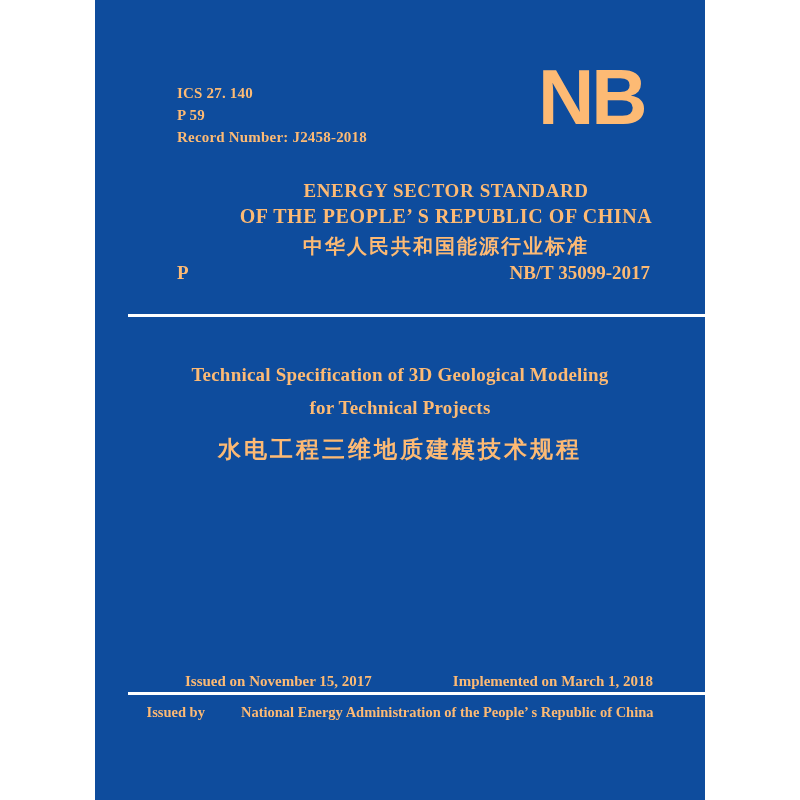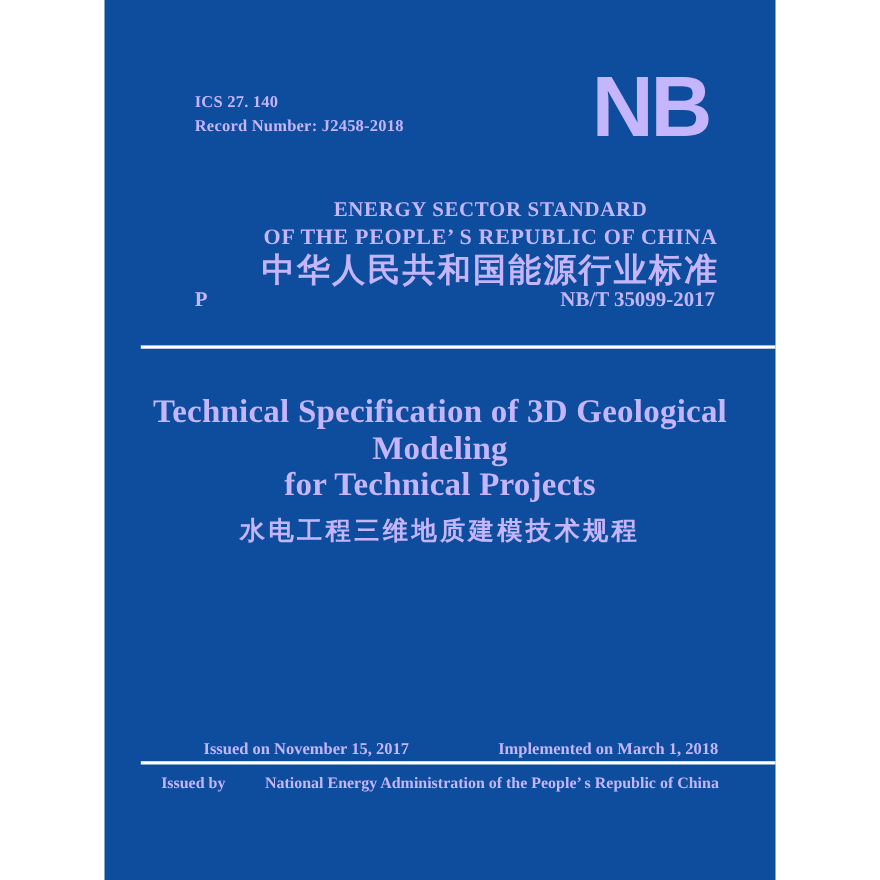--- a/index.html
+++ b/index.html
@@ -17,21 +17,21 @@
     height: 800px;
     background: #ffffff;
   }
   .cover {
     position: absolute;
     left: 95px;
     top: 0;
     width: 610px;
     height: 800px;
     background: #0E4C9D;
-    color: #c4b5fd;
+    color: #fdba74;
   }
   
   .meta {
     position: absolute;
     left: 82px;
     top: 82px;
     font-size: 15px;
     font-weight: bold;
     line-height: 22px;
     letter-spacing: 0.2px;
@@ -63,21 +63,21 @@
     font-size: 19px;
     line-height: 25px;
     letter-spacing: 0.6px;
   }
   .std-header .h-en2 {
     font-size: 20px;
     line-height: 27px;
     letter-spacing: 0.6px;
   }
   .std-header .h-cn {
-    font-size: 30px;
+    font-size: 20px;
     line-height: 32px;
     letter-spacing: 2px;
     font-family: "Liberation Serif", serif;
   }
   
   .code-row {
     position: absolute;
     left: 0;
     top: 262px;
     width: 610px;
@@ -102,21 +102,21 @@
   
   .title-block {
     position: absolute;
     left: 0;
     top: 358px;
     width: 610px;
     text-align: center;
     font-weight: bold;
   }
   .title-block .t-en {
-    font-size: 30px;
+    font-size: 19px;
     line-height: 33px;
     letter-spacing: 0.2px;
   }
   .title-block .t-cn {
     margin-top: 7px;
     font-size: 23px;
     line-height: 38px;
     letter-spacing: 3px;
   }
   
@@ -151,20 +151,21 @@
   }
 </style>
 </head>
 <body>
 
 <div class="stage">
   <div class="cover">
 
     <div class="meta">
       <div>ICS 27. 140</div>
+      <div>P 59</div>
       <div>Record Number: J2458-2018</div>
     </div>
 
     <div class="nb-logo">NB</div>
 
     <div class="std-header">
       <div class="h-en1">ENERGY SECTOR STANDARD</div>
       <div class="h-en2">OF THE PEOPLE’ S REPUBLIC OF CHINA</div>
       <div class="h-cn">中华人民共和国能源行业标准</div>
     </div>

